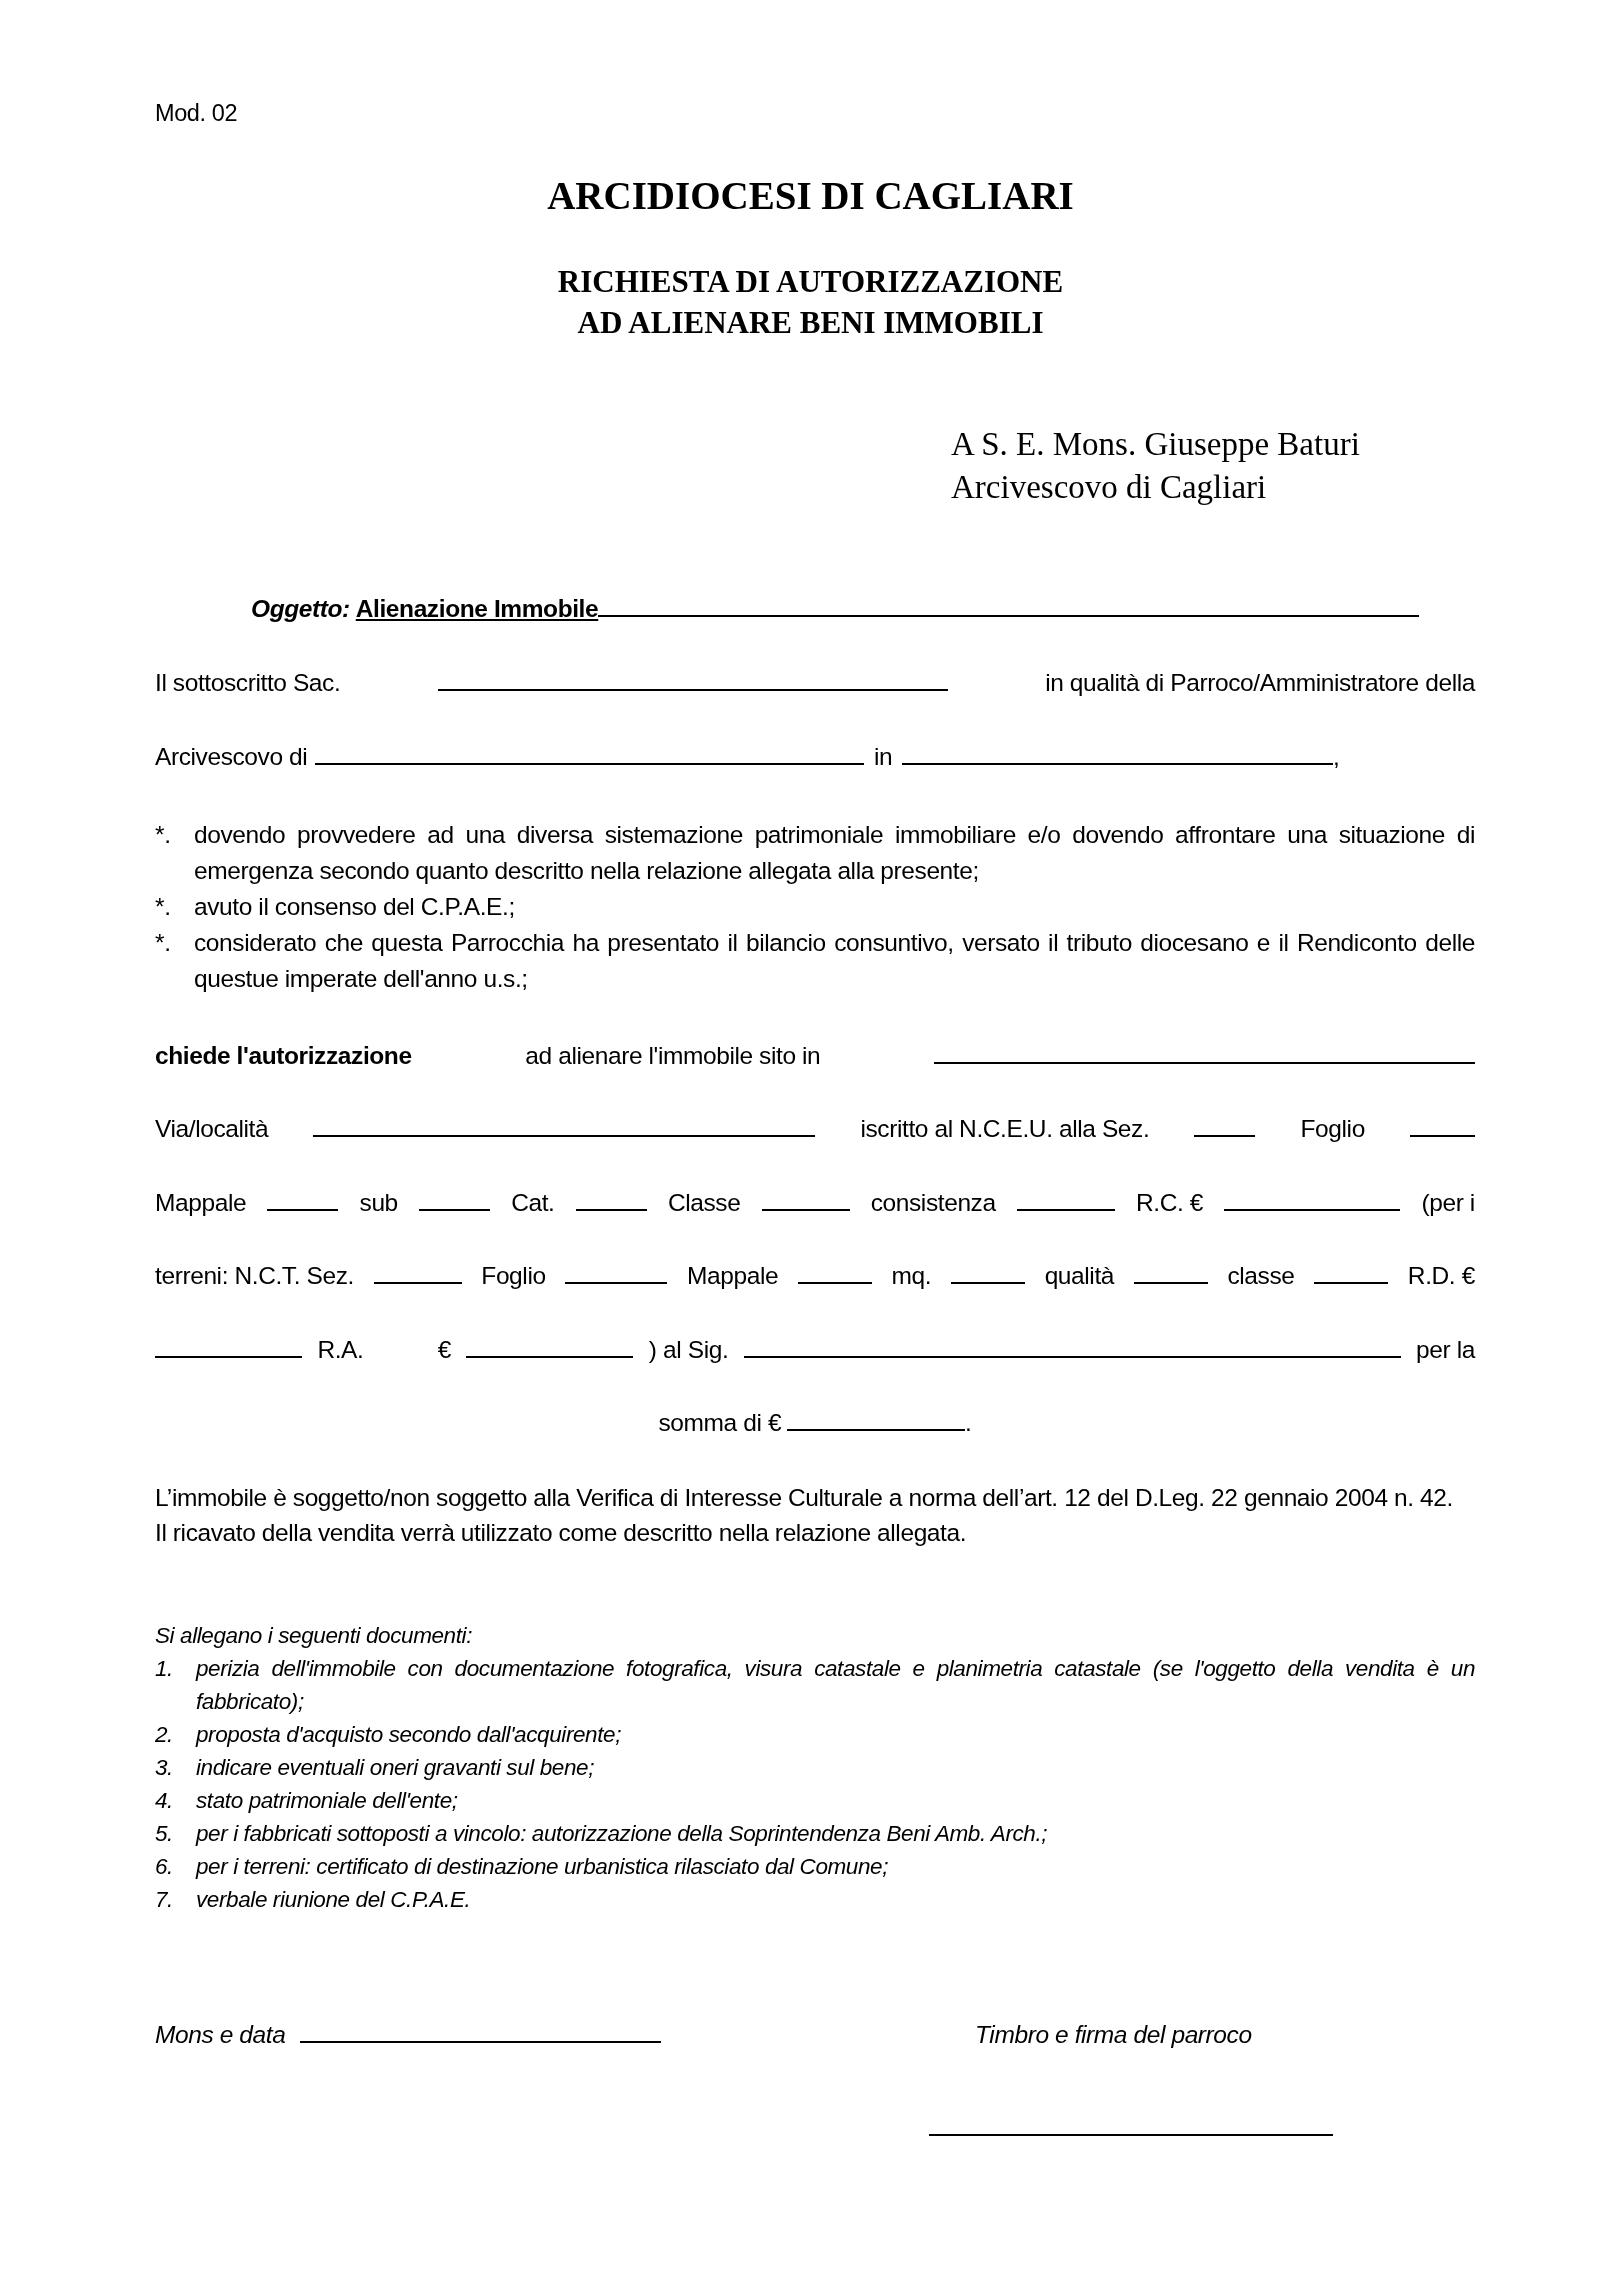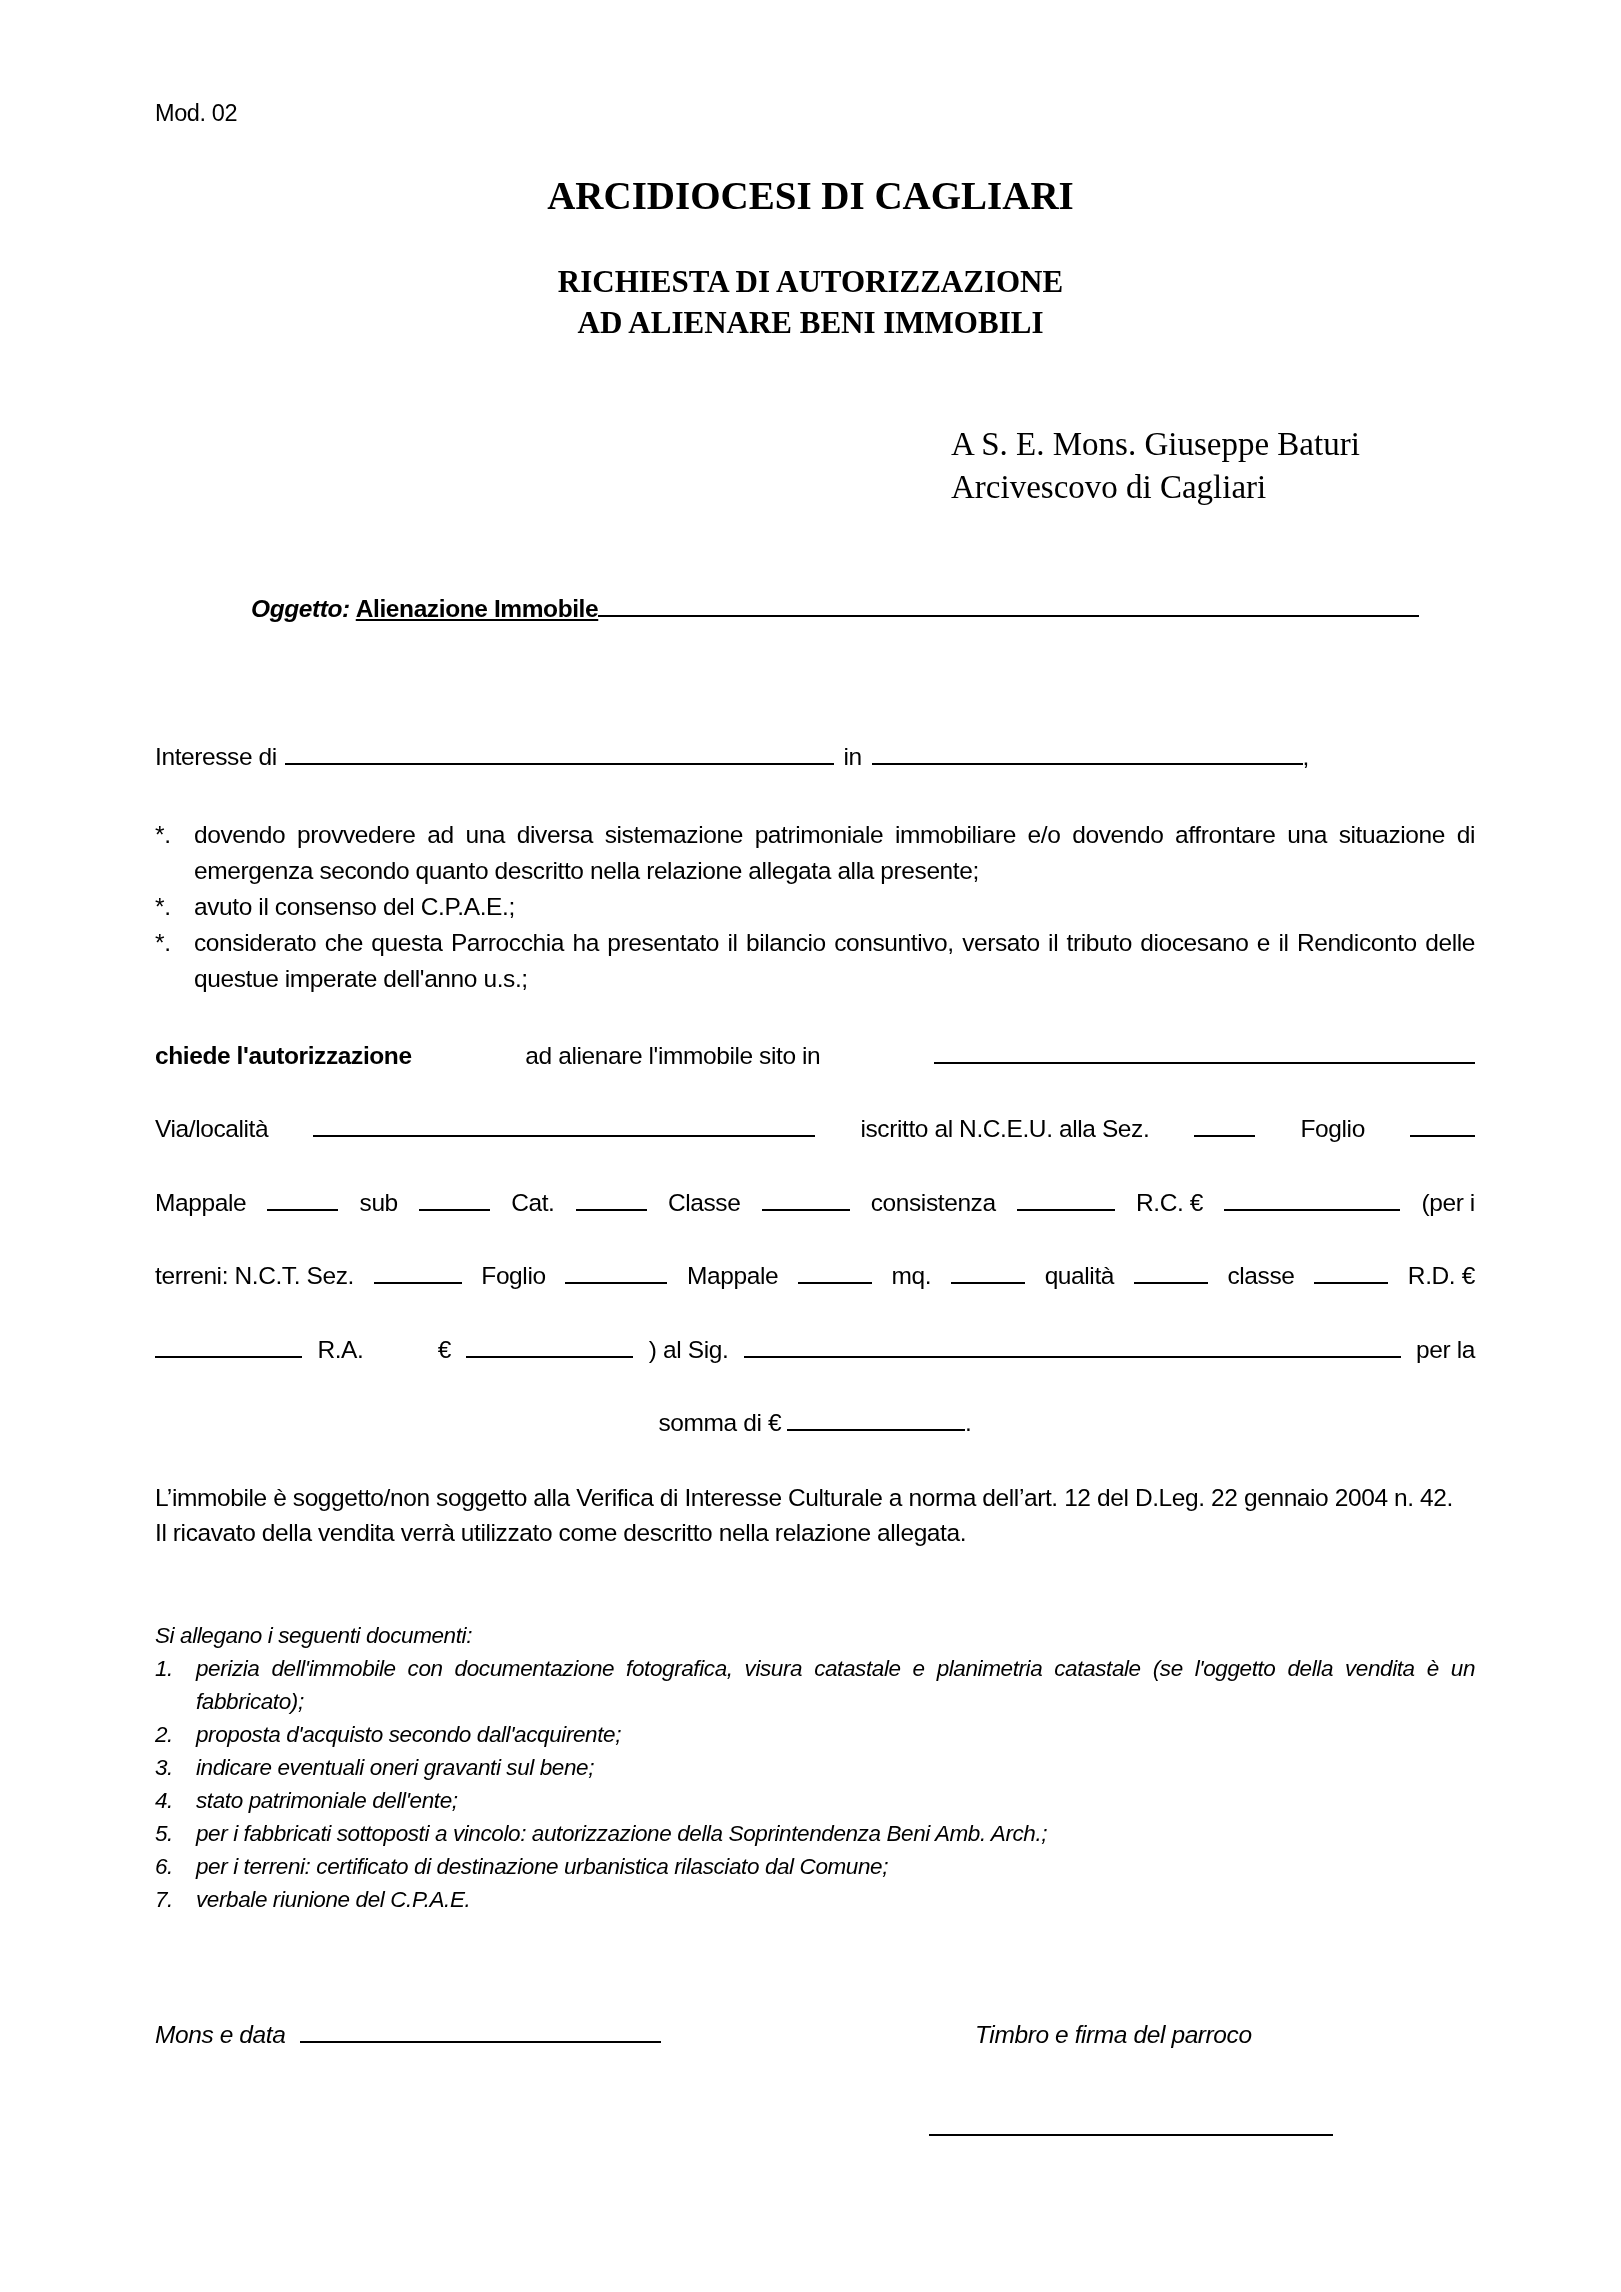--- a/index.html
+++ b/index.html
@@ -45,23 +45,28 @@
 
   <div class="abs serif addr">
     <div>A S. E. Mons. Giuseppe Baturi</div>
     <div>Arcivescovo di Cagliari</div>
   </div>
 
   <div class="abs sans oggetto">
     <span class="lbl">Oggetto:</span><span class="val">Alienazione Immobile</span><span class="rule"></span>
   </div>
 
+  <div class="line sans" style="top:669px;">
+    <span>Il sottoscritto Sac.</span>
+    <span class="blank" style="width:510px;"></span>
+    <span>in qualità di Parroco/Amministratore della</span>
+  </div>
 
   <div class="line sans" style="top:743px; justify-content:flex-start;">
-    <span>Interesse di</span>
+    <span>Arcivescovo di</span>
     <span class="blank" style="width:549px; margin-left:7.8px;"></span>
     <span style="margin:0 9.8px;">in</span>
     <span class="blank" style="width:431px;"></span>
     <span>,</span>
   </div>
 
   <div class="para sans" style="top:817px;">
     <div class="bullet">
       <span class="mark">*.</span>
       <span class="txt">dovendo provvedere ad una diversa sistemazione patrimoniale immobiliare e/o dovendo affrontare una situazione di emergenza secondo quanto descritto nella relazione allegata alla presente;</span>

